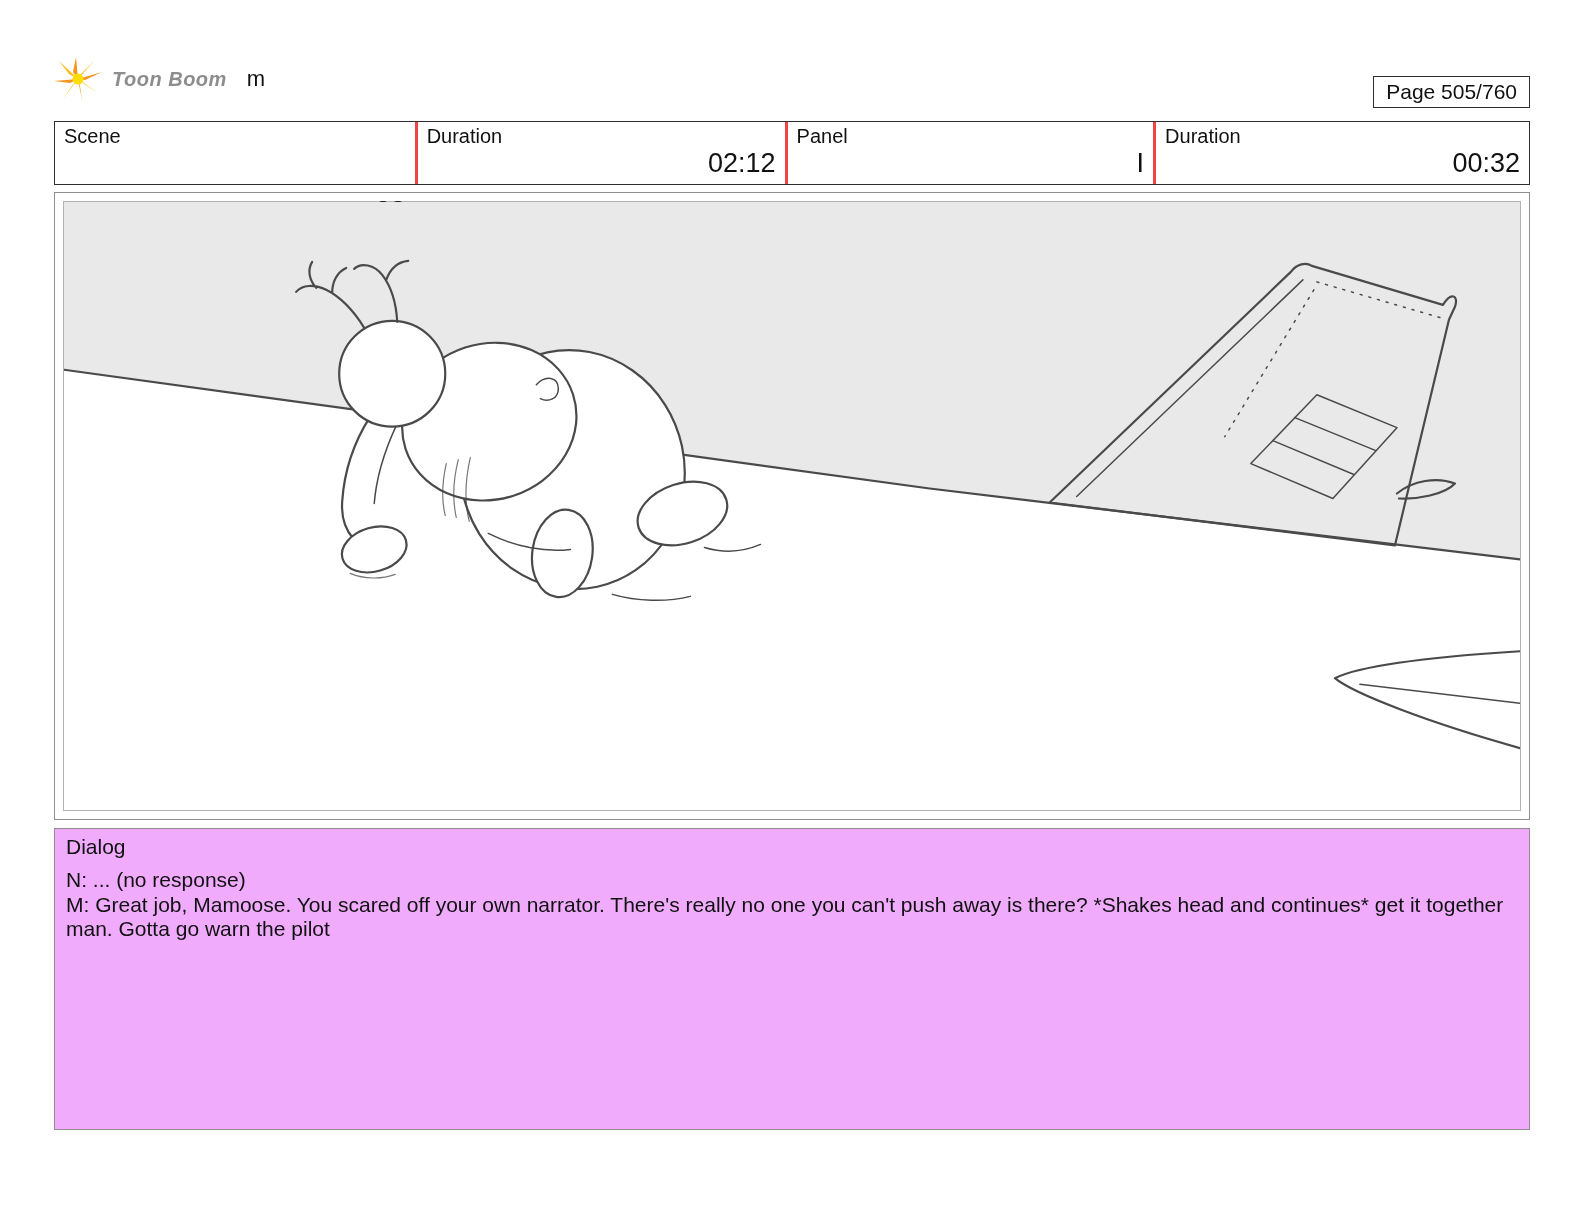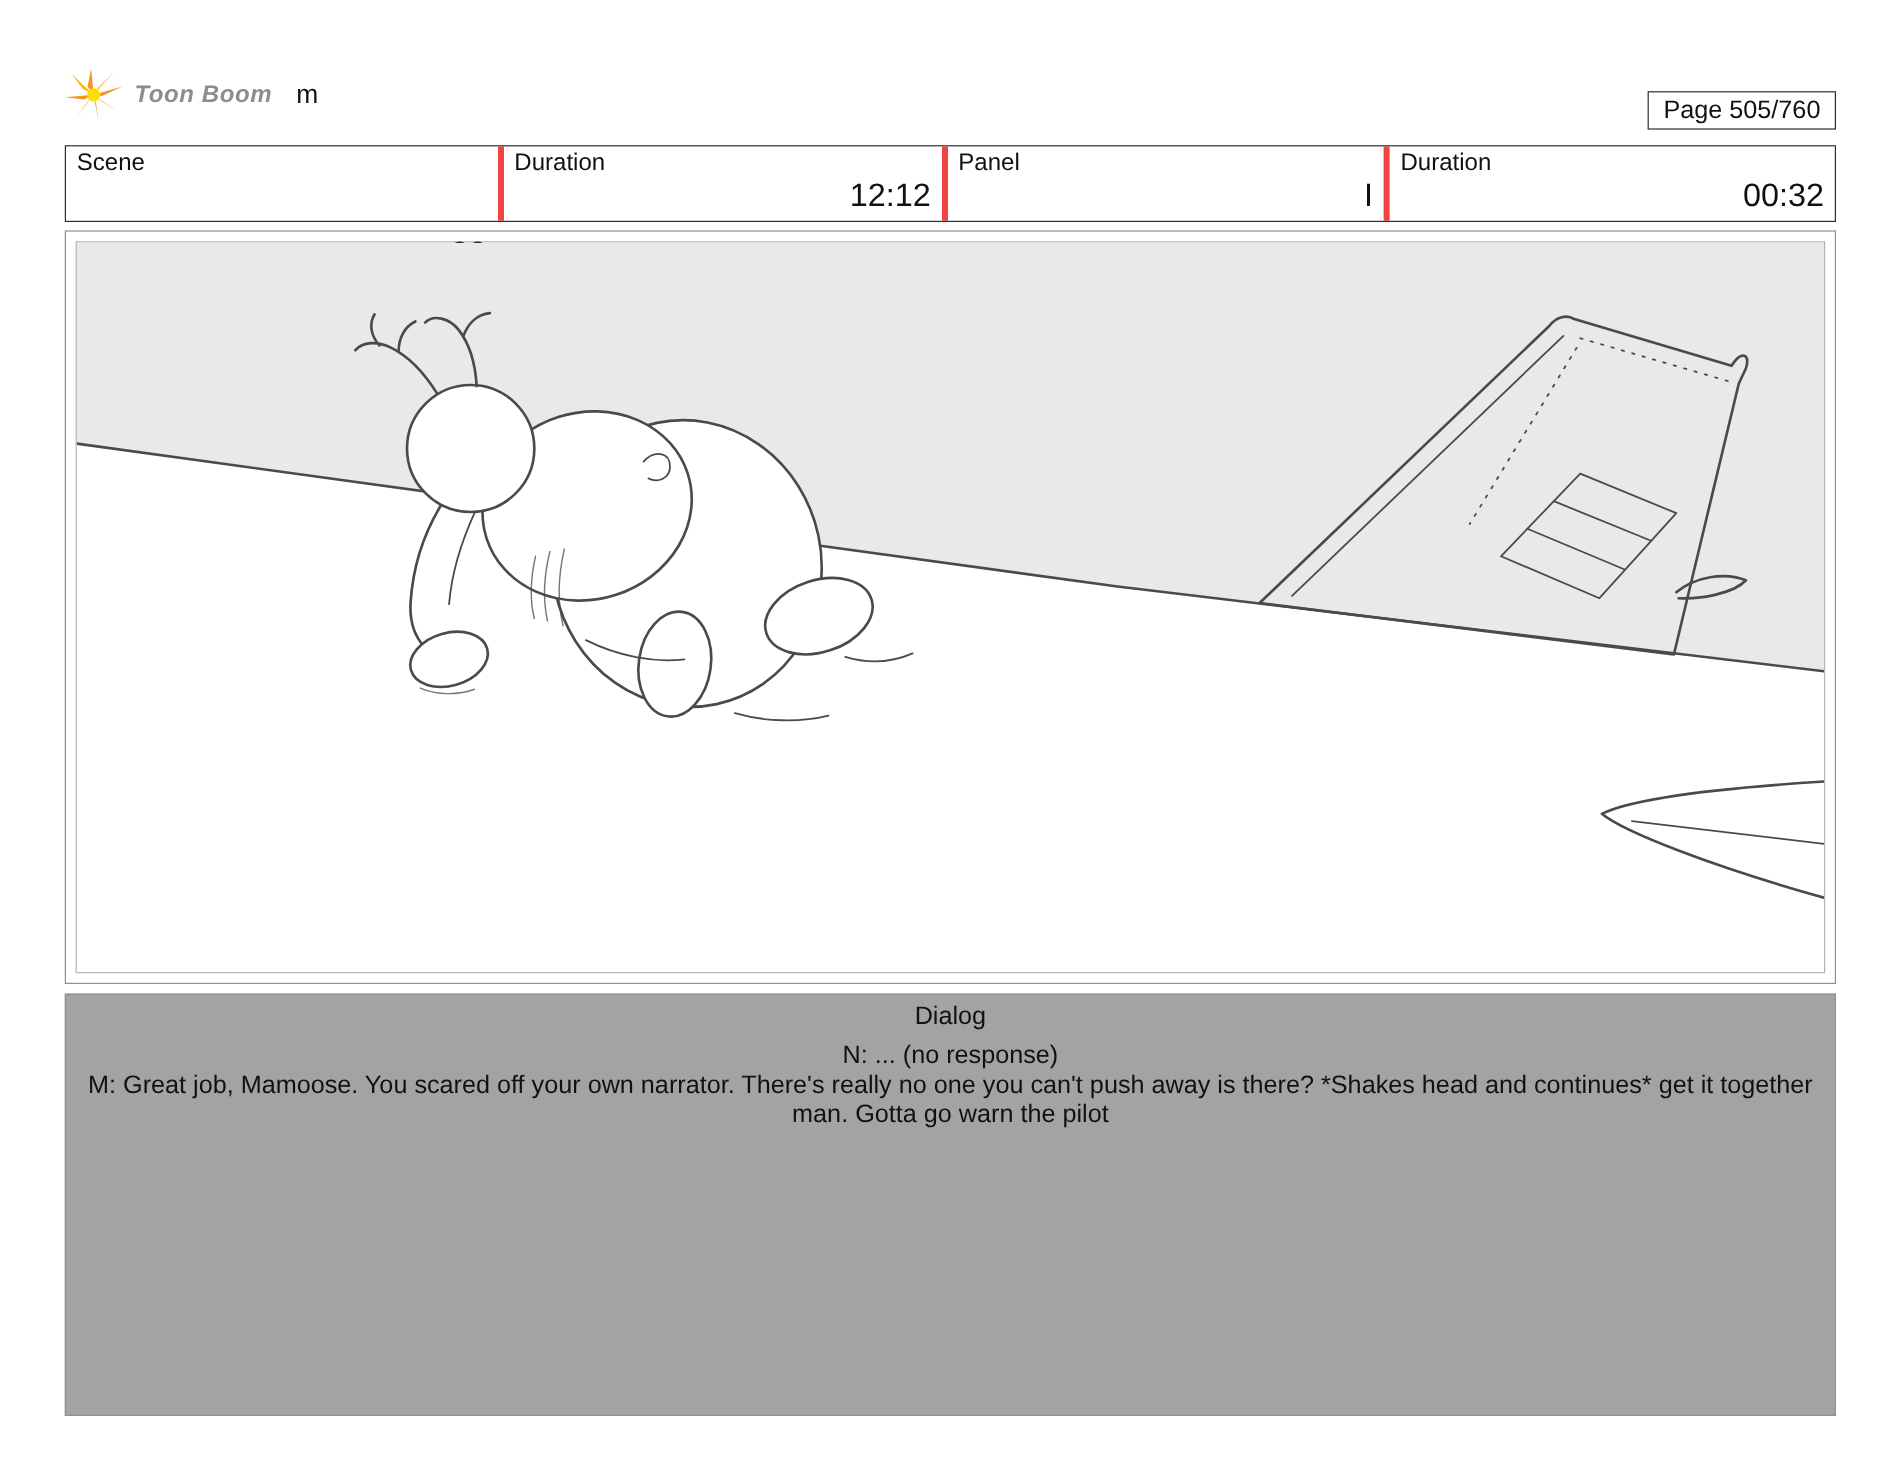--- a/index.html
+++ b/index.html
@@ -10,41 +10,41 @@
   
   .header { position:relative; height:121px; padding-top:57px; }
   .logo-group { display:flex; align-items:center; }
   .logo-burst { display:block; margin-right:10px; }
   .logo-text { font-size:20px; font-weight:bold; font-style:italic; color:#8d8d8d; letter-spacing:.5px; }
   .project-name { font-size:22px; color:#111; margin-left:20px; }
   .page-badge { position:absolute; top:76px; right:0; border:1.5px solid #2e2e2e; padding:3px 12px; font-size:21px; background:#fff; }
 
   
   .info-table { display:flex; border:1px solid #2e2e2e; height:64px; }
-  .info-cell { border-left:5px solid #ef4444; padding:3px 9px 5px 9px; display:flex; flex-direction:column; justify-content:space-between; }
+  .info-cell { border-left:3px solid #ef4444; padding:3px 9px 5px 9px; display:flex; flex-direction:column; justify-content:space-between; }
   .info-cell:first-child { border-left:none; }
   .info-cell:nth-child(1){ flex:0 0 24.4%;gap:48px; }
   .info-cell:nth-child(2){ flex:0 0 25.1%; }
   .info-cell:nth-child(3){ flex:0 0 25.0%; }
   .info-cell:nth-child(4){ flex:1; }
   .cell-label { font-size:20px; }
   .cell-value { font-size:27px; text-align:right; }
 
   
   .panel-frame { margin-top:7px; border:1.5px solid #8f8f8f; padding:8px; height:628px; background:#fff; }
   .panel-image { border:1px solid #b3b3b3; height:100%; background:#fff; overflow:hidden; }
   svg.board { display:block; width:100%; height:100%; }
   .ln { stroke:#4a4a4a; stroke-width:2.2; fill:none; stroke-linecap:round; stroke-linejoin:round; }
   .thin { stroke-width:1.5; }
   .xthin { stroke-width:1.2; opacity:.75; }
   .dash { stroke-dasharray:2 7; }
   .white { fill:#fff; }
 
   
-  .dialog-box { margin-top:8px; border:1.5px solid #8f8f8f; height:352px; padding:6px 11px; background:#a3a3a3;text-align:center; }
+  .dialog-box { margin-top:8px; border:1.5px solid #8f8f8f; height:302px; padding:6px 11px; background:#f0abfc; }
   .dialog-title { font-size:21px; margin-bottom:9px; }
   .dialog-line { font-size:21px; line-height:1.17; }
 </style>
 </head>
 <body>
 
 <div class="page">
 
   <div class="header">
     <div class="logo-group">
@@ -65,21 +65,21 @@
     <div class="page-badge">Page 505/760</div>
   </div>
 
   <div class="info-table">
     <div class="info-cell">
       <div class="cell-label">Scene</div>
       <div class="cell-value">38</div>
     </div>
     <div class="info-cell">
       <div class="cell-label">Duration</div>
-      <div class="cell-value">12:12</div>
+      <div class="cell-value">02:12</div>
     </div>
     <div class="info-cell">
       <div class="cell-label">Panel</div>
       <div class="cell-value">I</div>
     </div>
     <div class="info-cell">
       <div class="cell-label">Duration</div>
       <div class="cell-value">00:32</div>
     </div>
   </div>

